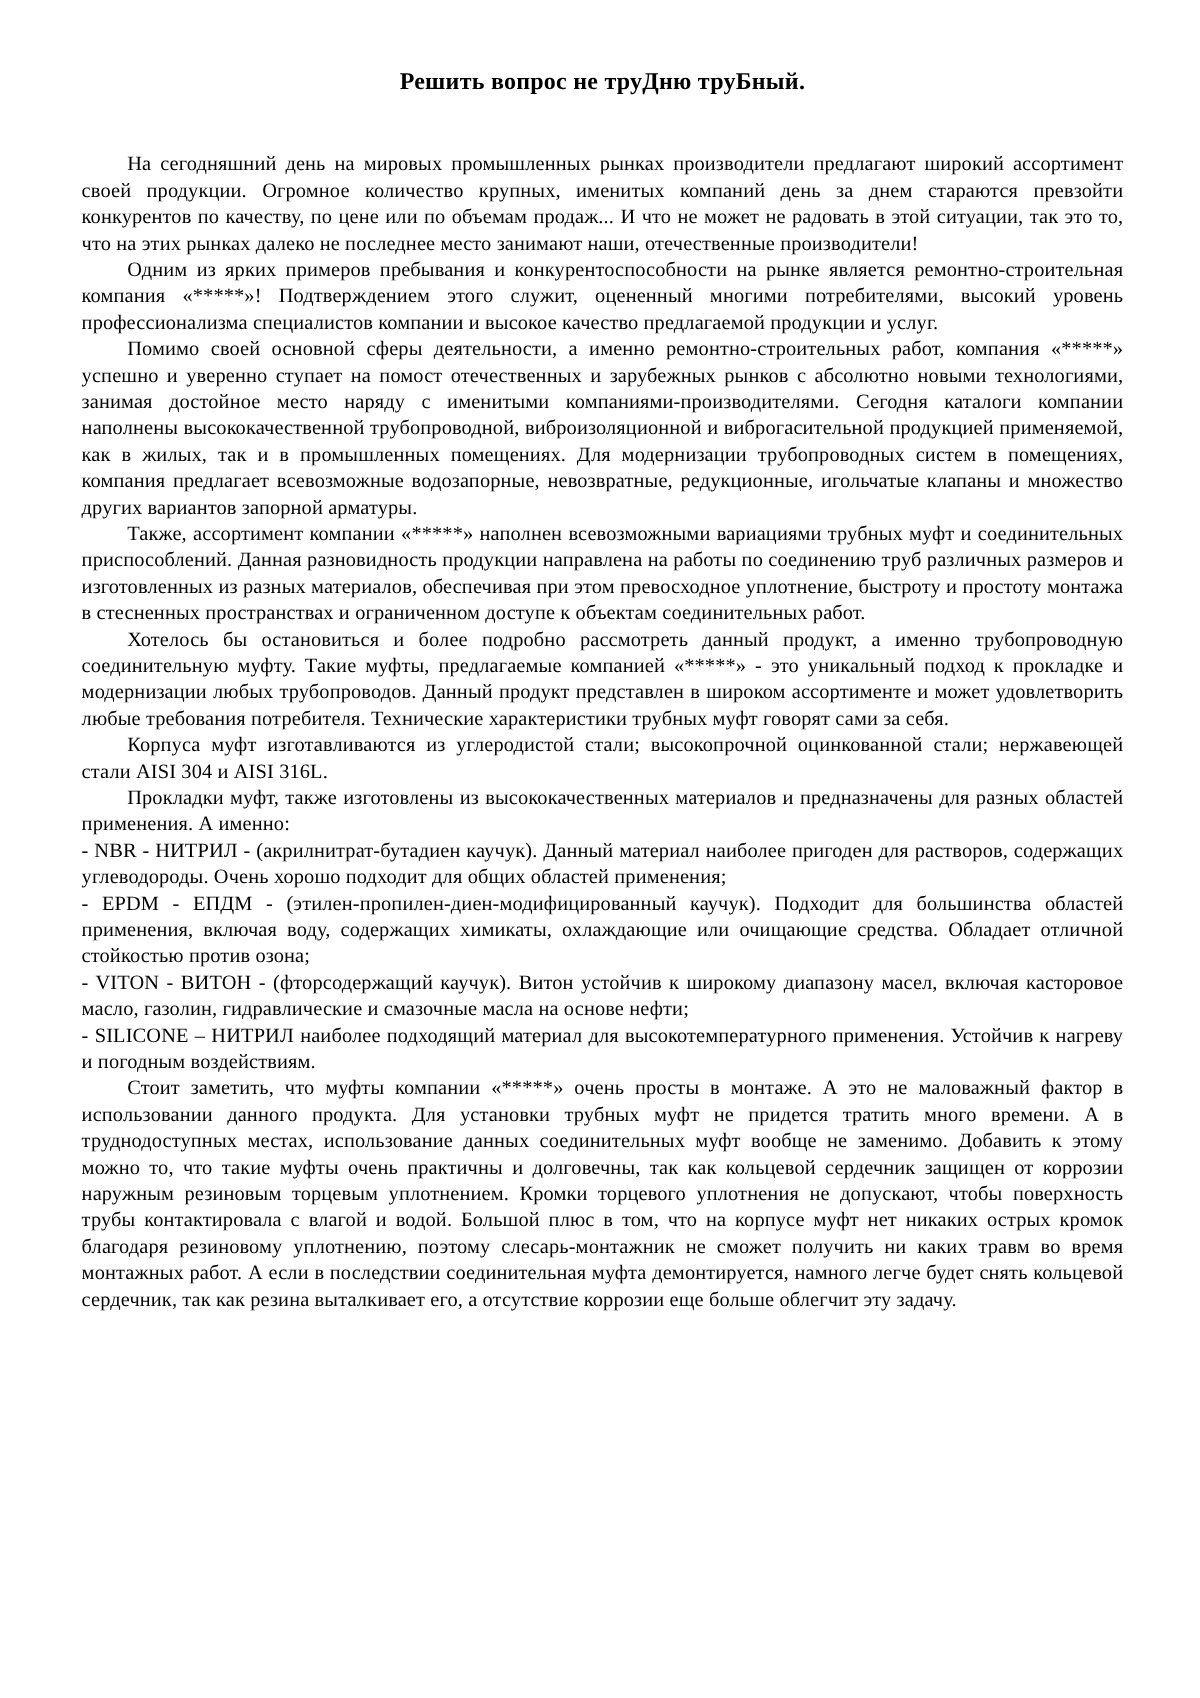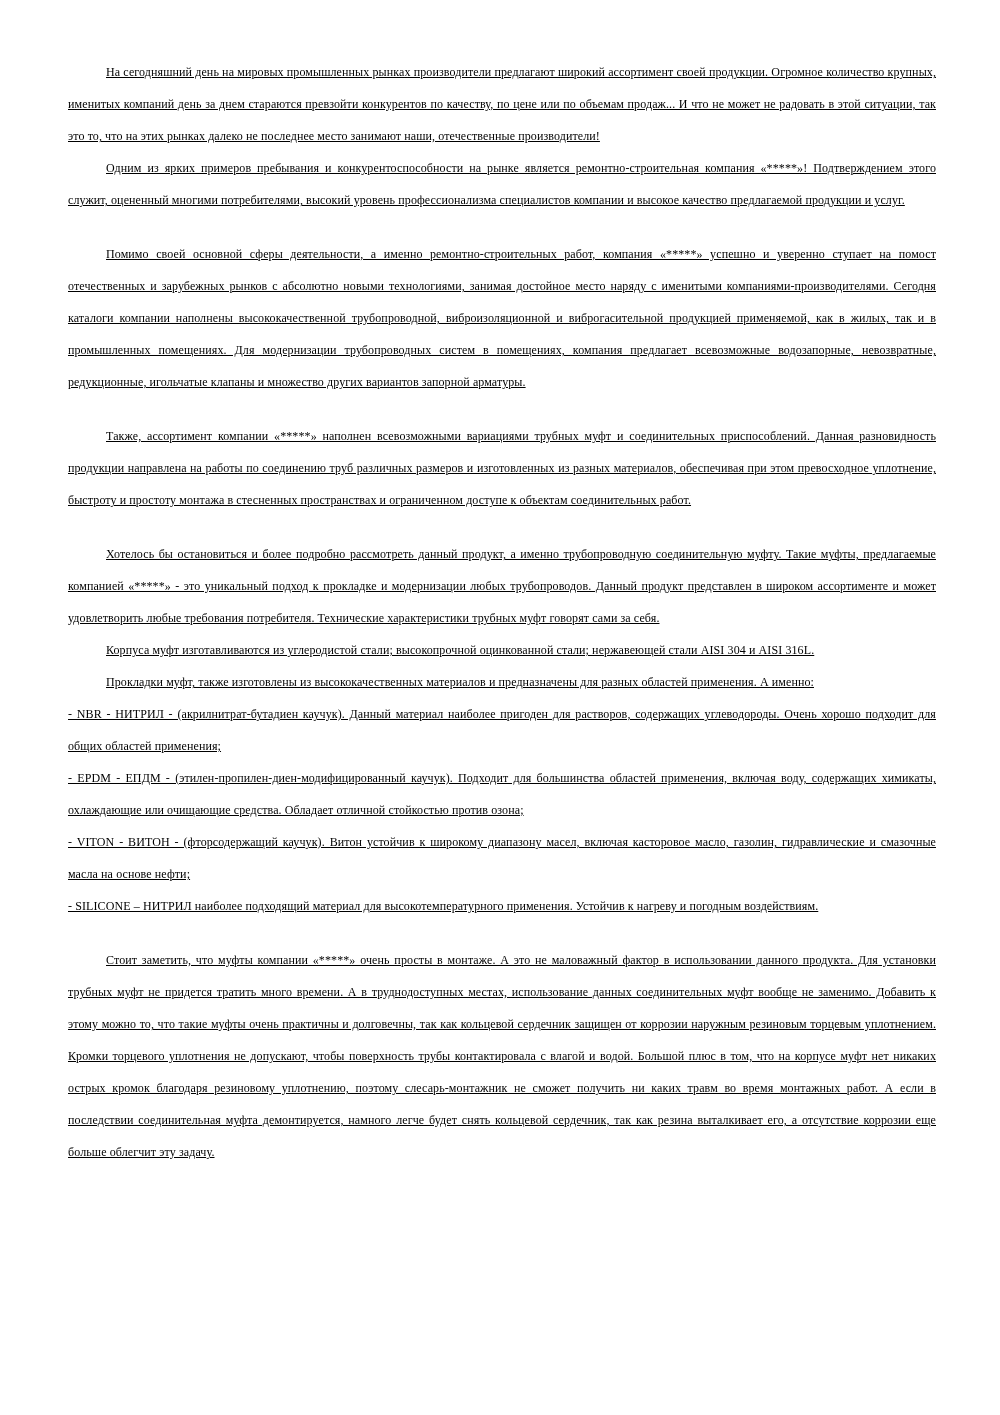--- a/index.html
+++ b/index.html
@@ -26,32 +26,32 @@
     text-align: center;
     font-weight: bold;
     font-size: 20px;
     line-height: 24px;
     margin: 0 0 46px 0;
     letter-spacing: 0.2px;
   }
   .body-text p {
     margin: 0;
     text-align: justify;
-    font-size: 12px;
-    line-height: 32px;
+    font-size: 17px;
+    line-height: 22px;
     letter-spacing: 0.1px;
-    text-decoration: underline;
   }
   .body-text p.indent { text-indent: 38px; }
-  .body-text p.gap    { margin-top: 22px; }
+  .body-text p.gap    { }
 </style>
 </head>
 <body>
 
 <div class="page">
+  <h1 class="doc-title">Решить вопрос не труДню труБный.</h1>
 
   <div class="body-text">
     <p class="indent">На сегодняшний день на мировых промышленных рынках производители предлагают широкий ассортимент своей продукции. Огромное количество крупных, именитых компаний день за днем стараются превзойти конкурентов по качеству, по цене или по объемам продаж... И что не может не радовать в этой ситуации, так это то, что на этих рынках далеко не последнее место занимают наши, отечественные производители!</p>
     <p class="indent">Одним из ярких примеров пребывания и конкурентоспособности на рынке является ремонтно-строительная компания «*****»! Подтверждением этого служит, оцененный многими потребителями, высокий уровень профессионализма специалистов компании и высокое качество предлагаемой продукции и услуг.</p>
     <p class="indent gap">Помимо своей основной сферы деятельности, а именно ремонтно-строительных работ, компания «*****» успешно и уверенно ступает на помост отечественных и зарубежных рынков с абсолютно новыми технологиями, занимая достойное место наряду с именитыми компаниями-производителями. Сегодня каталоги компании наполнены высококачественной трубопроводной, виброизоляционной и виброгасительной продукцией применяемой, как в жилых, так и в промышленных помещениях. Для модернизации трубопроводных систем в помещениях, компания предлагает всевозможные водозапорные, невозвратные, редукционные, игольчатые клапаны и множество других вариантов запорной арматуры.</p>
     <p class="indent gap">Также, ассортимент компании «*****» наполнен всевозможными вариациями трубных муфт и соединительных приспособлений. Данная разновидность продукции направлена на работы по соединению труб различных размеров и изготовленных из разных материалов, обеспечивая при этом превосходное уплотнение, быстроту и простоту монтажа в стесненных пространствах и ограниченном доступе к объектам соединительных работ.</p>
     <p class="indent gap">Хотелось бы остановиться и более подробно рассмотреть данный продукт, а именно трубопроводную соединительную муфту. Такие муфты, предлагаемые компанией «*****» - это уникальный подход к прокладке и модернизации любых трубопроводов. Данный продукт представлен в широком ассортименте и может удовлетворить любые требования потребителя. Технические характеристики трубных муфт говорят сами за себя.</p>
     <p class="indent">Корпуса муфт изготавливаются из углеродистой стали; высокопрочной оцинкованной стали; нержавеющей стали AISI 304 и AISI 316L.</p>
     <p class="indent">Прокладки муфт, также изготовлены из высококачественных материалов и предназначены для разных областей применения. А именно:</p>
     <p class="">- NBR - НИТРИЛ - (акрилнитрат-бутадиен каучук). Данный материал наиболее пригоден для растворов, содержащих углеводороды. Очень хорошо подходит для общих областей применения;</p>

